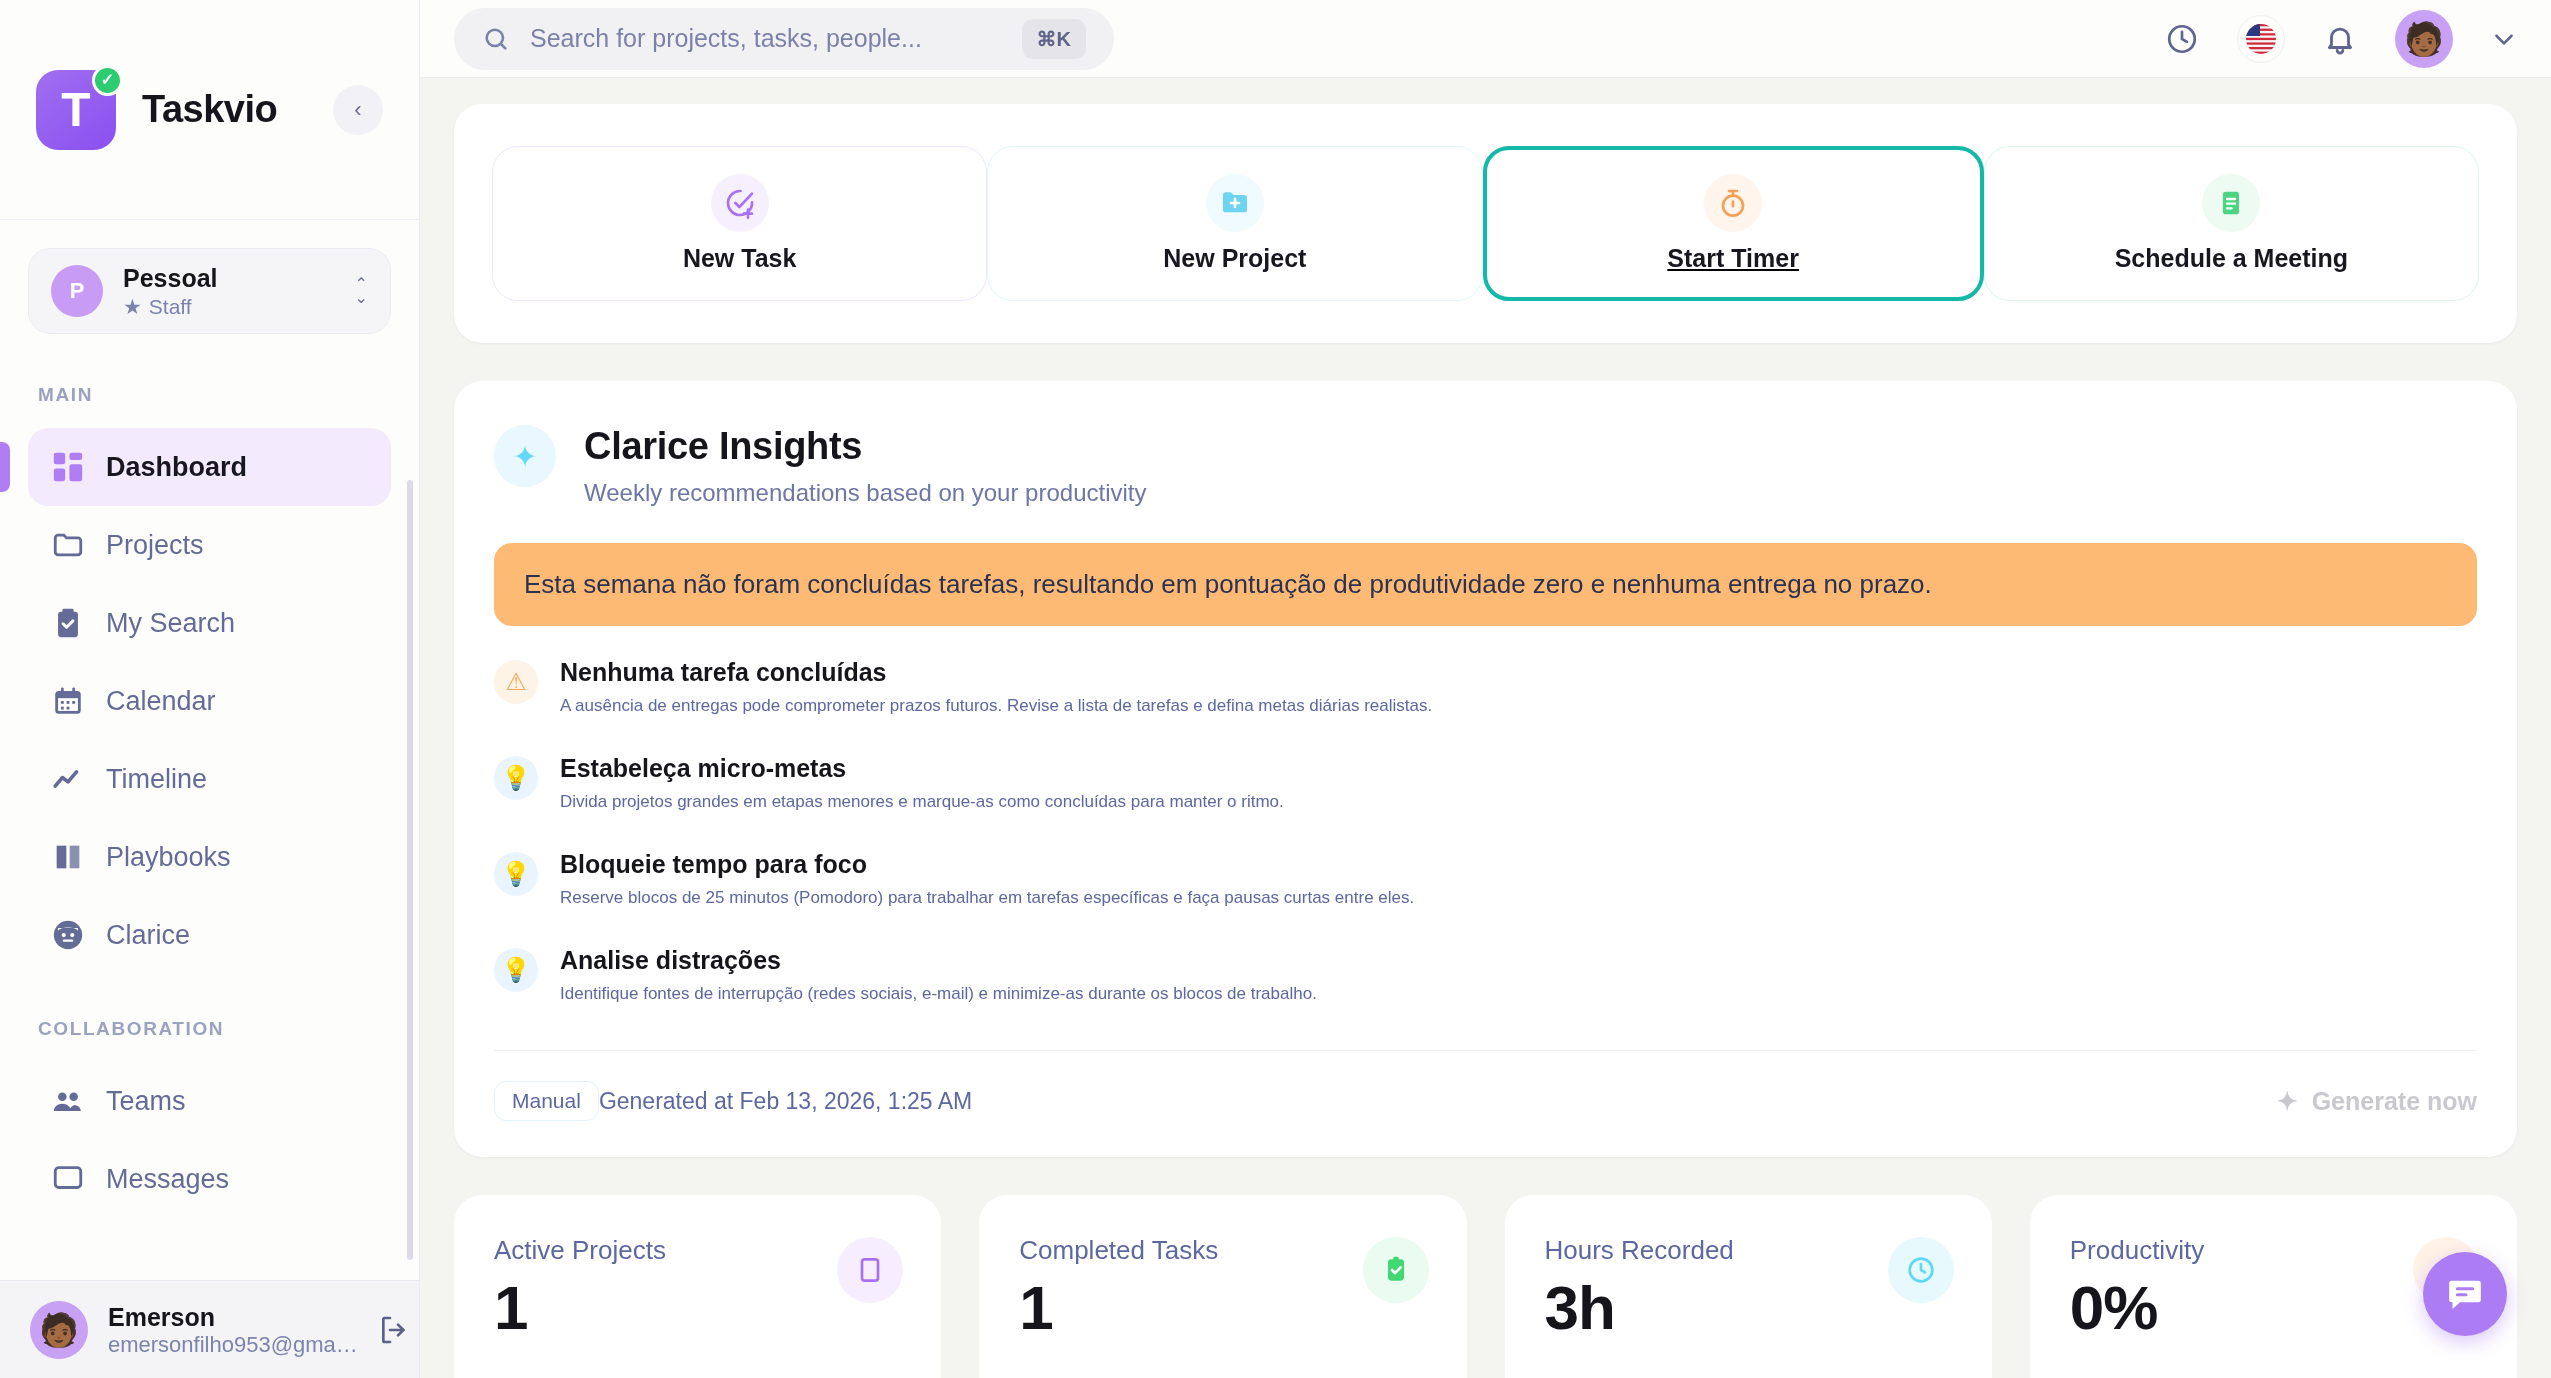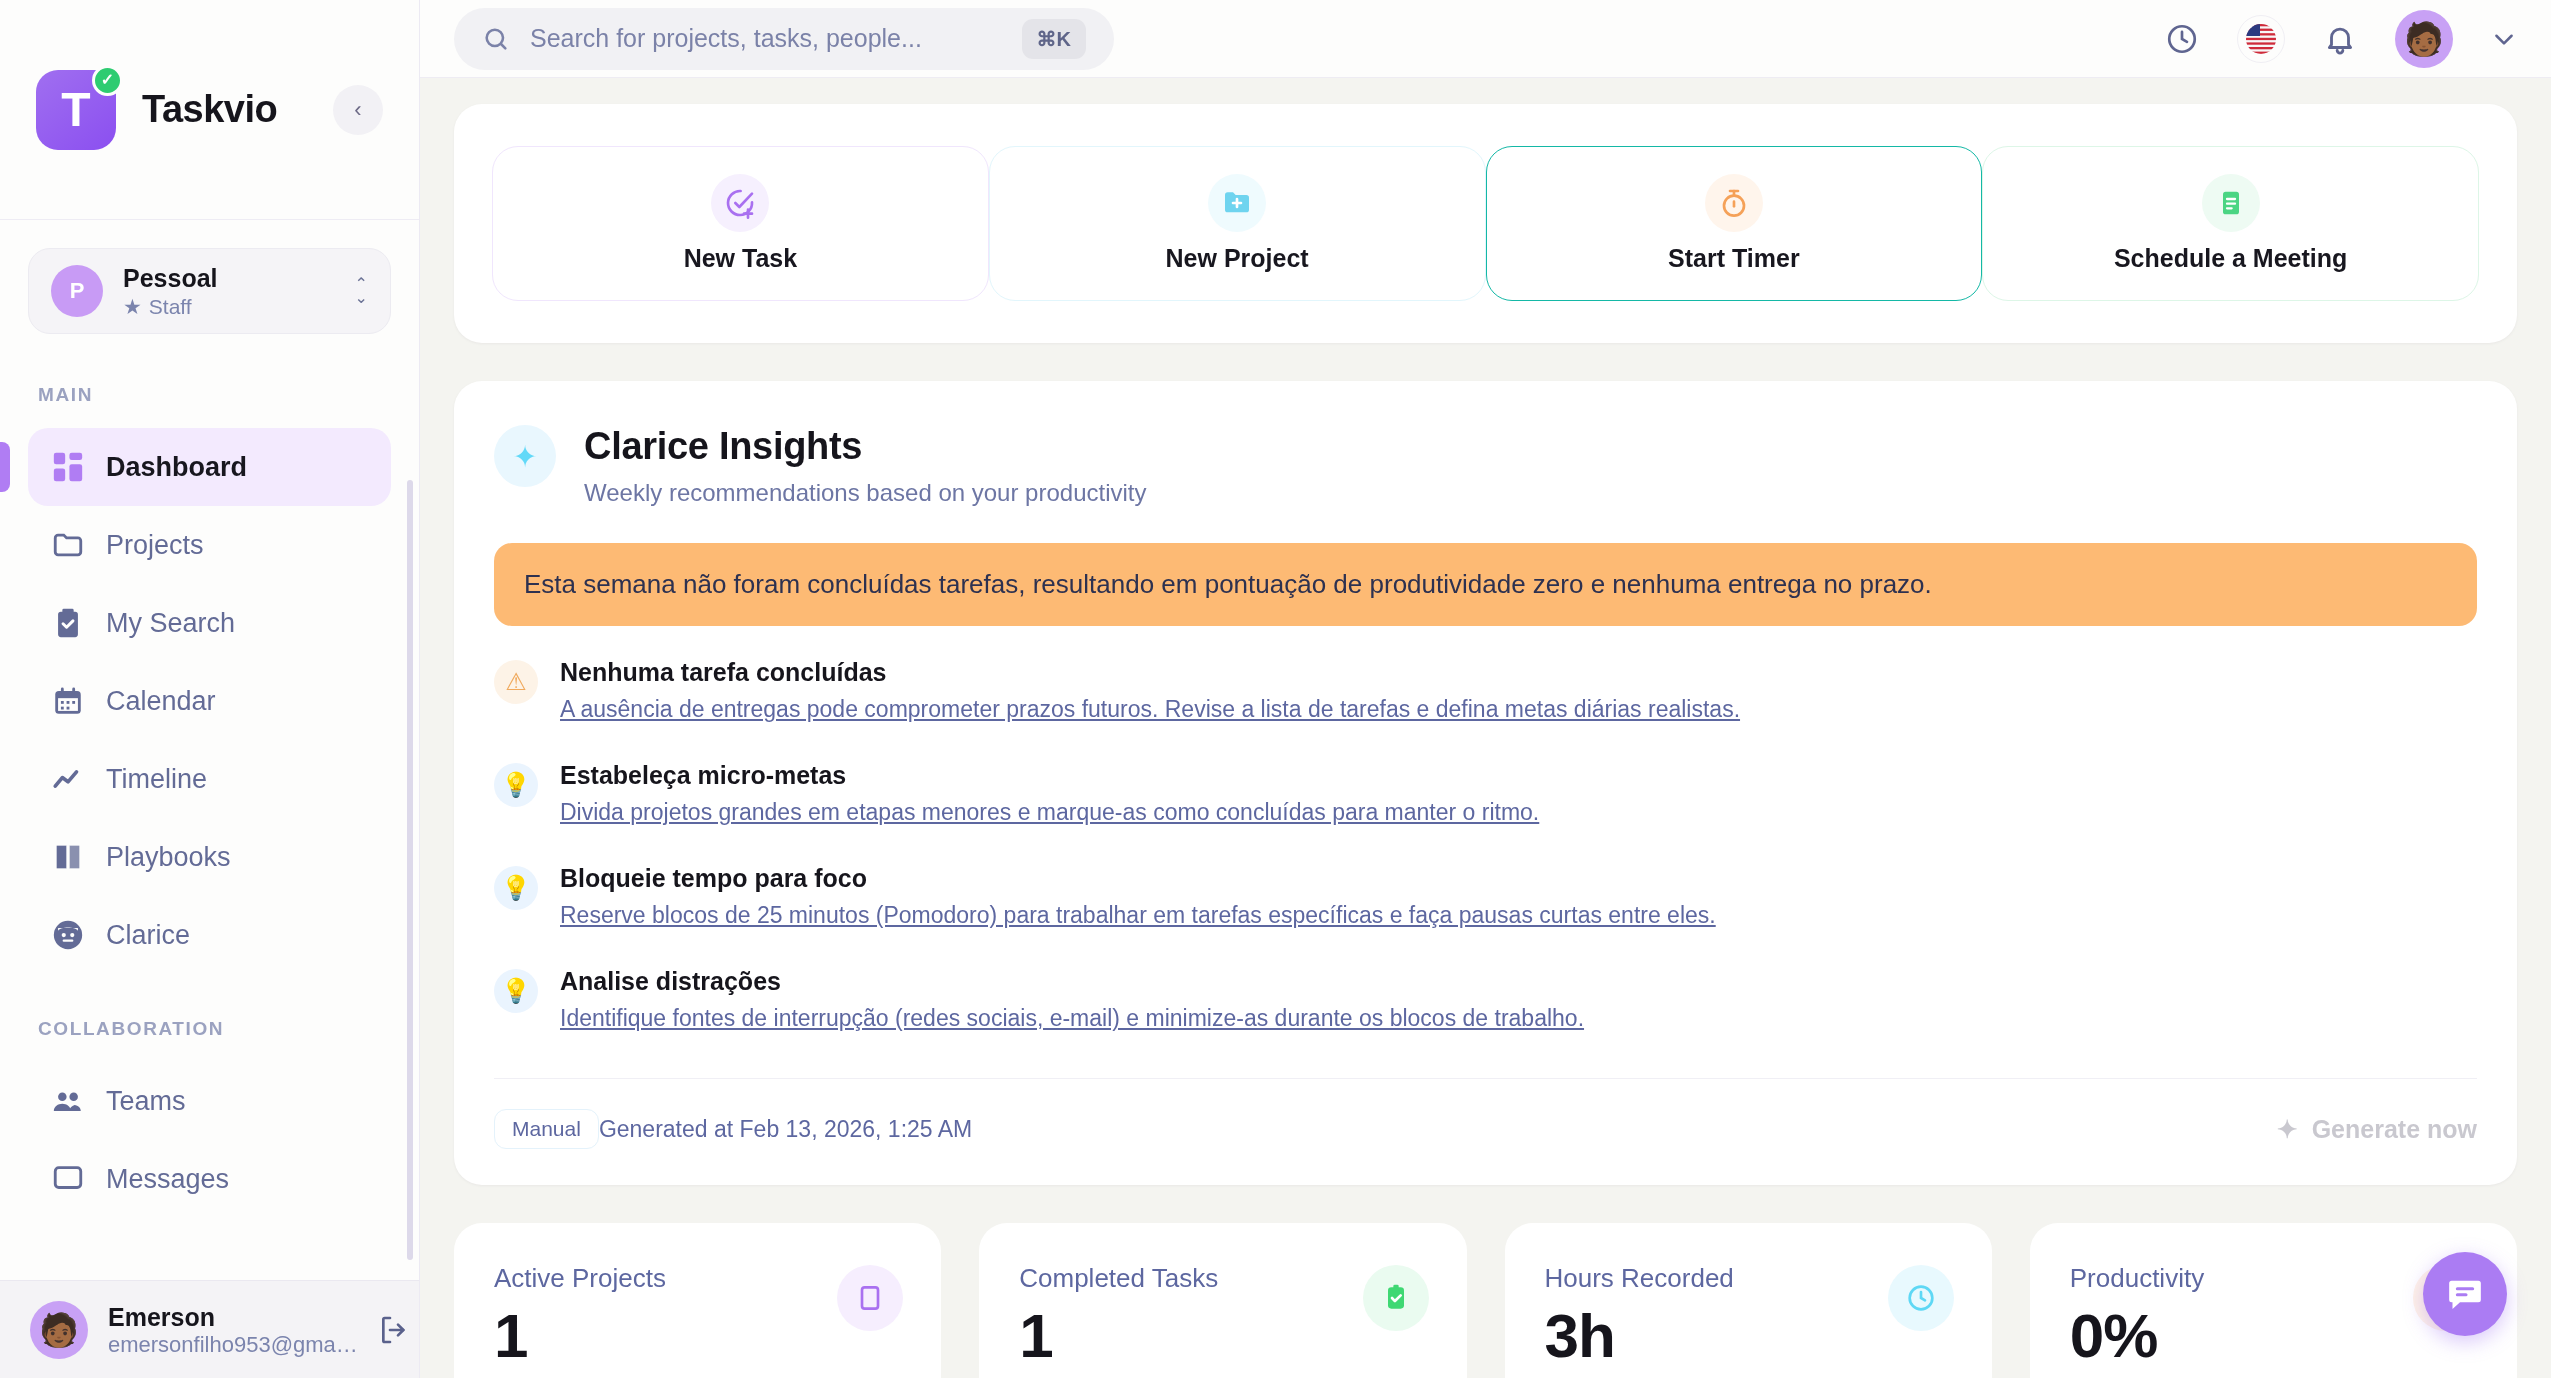--- a/index.html
+++ b/index.html
@@ -152,21 +152,21 @@
     padding:26px 30px; font-size:26px; color:#2d3150;
   }
   .rec { display:flex; gap:22px; padding:18px 0 6px; margin-top:14px; }
   .rec-ico {
     width:44px; height:44px; border-radius:50%; flex:none; margin-top:2px;
     display:flex; align-items:center; justify-content:center; font-size:24px;
   }
   .rec-ico.warn { background:#fdf3e7; color:#f0a95c; }
   .rec-ico.tip  { background:#eaf4fe; color:#5aaaf0; }
   .rec-title { font-size:25px; font-weight:bold; color:#16151c; }
-  .rec-desc { font-size:23px; color:#5d67a0; margin-top:9px;text-decoration:underline; }
+  .rec-desc { font-size:17px; color:#5d67a0; margin-top:9px; }
 
   .ins-foot {
     margin-top:40px; border-top:1px solid #f0eff5; padding-top:30px;
     display:flex; align-items:center; 
   }
   .badge {
     border:1px solid #e4f2fb; border-radius:12px; padding:7px 17px;
     font-size:21px; color:#5d67a0;
   }
   .gen-at { font-size:23px; color:#5d67a0; }
@@ -424,21 +424,21 @@
         </div>
         <div class="q-btn" style="border:1px solid #e2f6fc;">
           <span class="q-ico" style="background:#effbfe;">
             <svg width="32" height="32" viewBox="0 0 24 24" fill="#6fd4ef">
               <path d="M3 6a2 2 0 012-2h4l2 2h8a2 2 0 012 2v9a2 2 0 01-2 2H5a2 2 0 01-2-2V6z"></path>
               <path d="M12 9v6M9 12h6" stroke="#fff" stroke-width="2" stroke-linecap="round"></path>
               </svg>
             </span>
           <span class="q-label">New Project</span>
         </div>
-        <div class="q-btn" style="border:1px solid #14b8a6;">
+        <div class="q-btn" style="border:4px solid #14b8a6;text-decoration:underline;">
           <span class="q-ico" style="background:#fff5ec;">
             <svg width="32" height="32" viewBox="0 0 24 24" fill="none" stroke="#f5a158" stroke-width="2" stroke-linecap="round">
               <circle cx="12" cy="14" r="7.5"></circle>
                 <path d="M12 11v3.5"></path>
                 <path d="M9 3h6"></path>
                 <path d="M12 3v3.2"></path>
               </svg>
             </span>
           <span class="q-label">Start Timer</span>
         </div>

